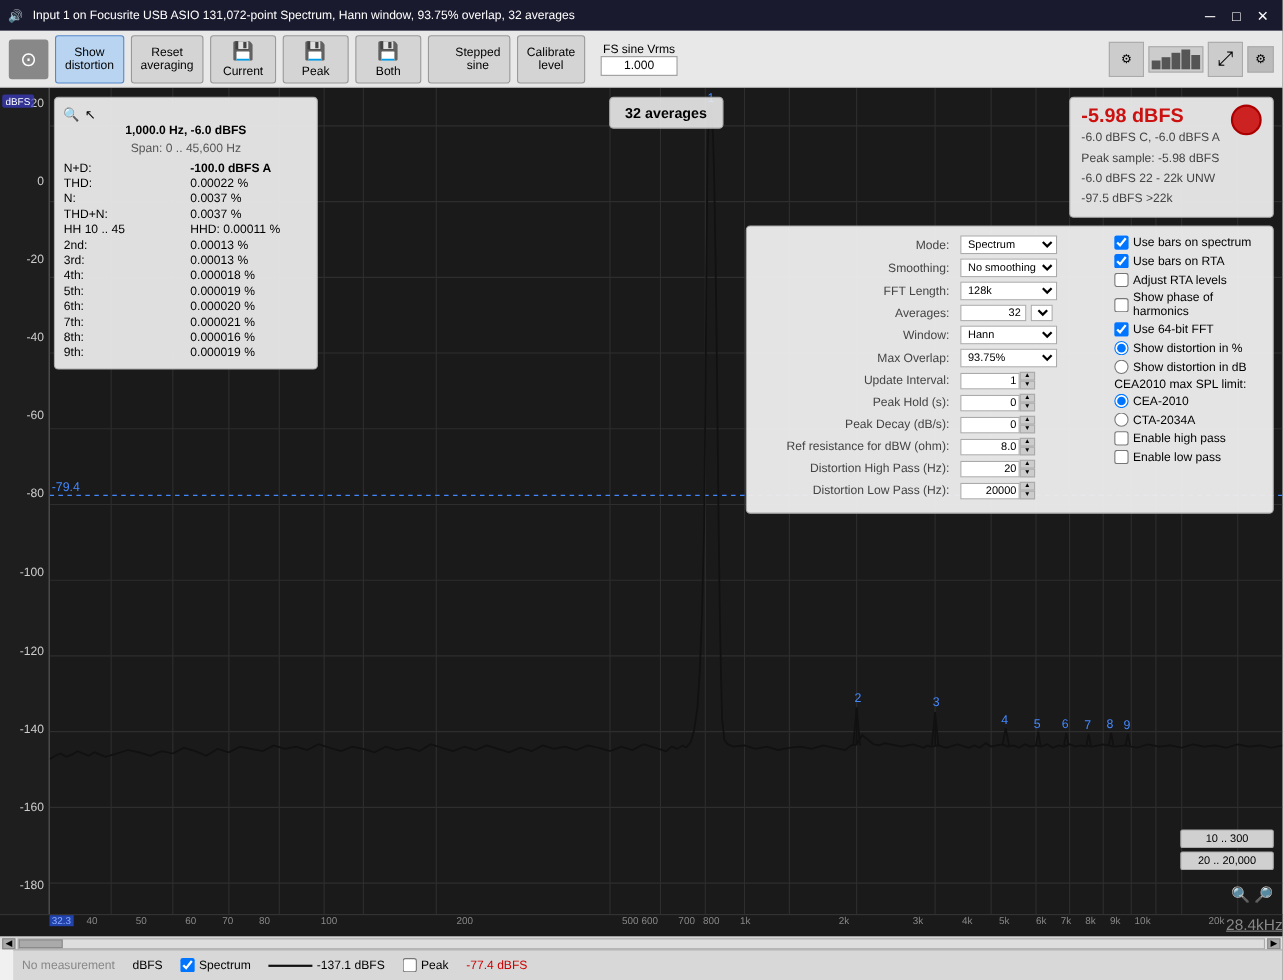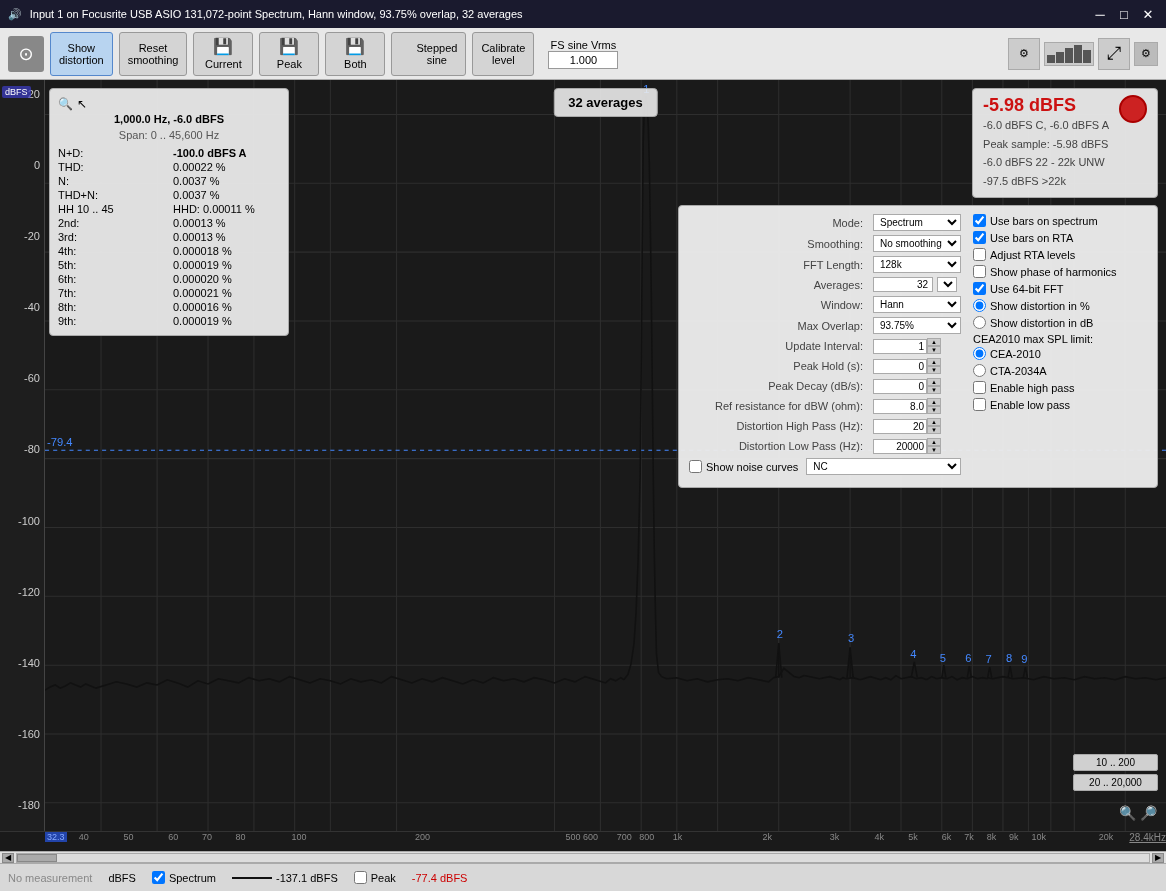--- a/index.html
+++ b/index.html
@@ -152,20 +152,21 @@
     
     .status-bar {
       height: 28px;
       background: #d8d8d8;
       border-top: 1px solid #aaa;
       display: flex;
       align-items: center;
       padding: 0 8px;
       gap: 16px;
       font-size: 10px;
+      margin-left: 12px;
     }
     
     .spin-input-wrap {
       display: flex;
       align-items: center;
     }
     .spin-input {
       width: 54px;
       border: 1px solid #aaa;
       background: white;
@@ -216,21 +217,21 @@
 <div class="toolbar">
   <div style="width:36px;height:36px;background:#888;border-radius:3px;display:flex;align-items:center;justify-content:center;color:white;font-size:18px;">⊙</div>
 
   <button class="toolbar-btn active">
     <span style="white-space:pre-line;">Show
 distortion</span>
   </button>
 
   <button class="toolbar-btn">
     <span style="white-space:pre-line;">Reset
-smoothing</span>
+averaging</span>
   </button>
 
   <button class="toolbar-btn">
     <span style="font-size:16px;">💾</span>
     <span>Current</span>
   </button>
 
   <button class="toolbar-btn">
     <span style="font-size:16px;">💾</span>
     <span>Peak</span>
@@ -545,32 +546,23 @@
             <span class="settings-label">Distortion Low Pass (Hz):</span>
             <div class="spin-input-wrap">
               <input class="spin-input" type="text" value="20000" style="">
               <div class="spin-btns">
                 <button class="spin-btn">▲</button>
                 <button class="spin-btn">▼</button>
               </div>
             </div>
           </div>
 
-          <div class="settings-row">
-            <span style="display:flex;align-items:center;gap:4px;">
-              <input type="checkbox" style="">
-              <span>Show noise curves</span>
-            </span>
-            <select class="settings-select" style="margin-left:4px;">
-              <option>NC</option>
-            </select>
-          </div>
         </div>
 
-        <div style="width:185px;font-size:10px;">
+        <div style="width:185px;font-size:10px;margin-left:40px;">
 
           <div class="check-row">
             <input type="checkbox" checked="" style="">
             <span>Use bars on spectrum</span>
           </div>
 
           <div class="check-row">
             <input type="checkbox" checked="" style="">
             <span>Use bars on RTA</span>
           </div>
@@ -618,21 +610,21 @@
           </div>
 
           <div class="check-row">
             <input type="checkbox" style="">
             <span>Enable low pass</span>
           </div>
         </div>
       </div>
 
       <div style="position:absolute;bottom:40px;right:8px;display:flex;flex-direction:column;gap:3px;">
-        <button style="background:#d0d0d0;border:1px solid #aaa;border-radius:2px;padding:2px 8px;cursor:pointer;font-size:10px;width:85px;text-align:center;">10 .. 200</button>
+        <button style="background:#d0d0d0;border:1px solid #aaa;border-radius:2px;padding:2px 8px;cursor:pointer;font-size:10px;width:85px;text-align:center;">10 .. 300</button>
         <button style="background:#d0d0d0;border:1px solid #aaa;border-radius:2px;padding:2px 8px;cursor:pointer;font-size:10px;width:85px;text-align:center;">20 .. 20,000</button>
       </div>
 
       <div style="position:absolute;bottom:10px;right:8px;display:flex;gap:4px;">
         <span style="cursor:pointer;color:#aaa;font-size:14px;">🔍</span>
         <span style="cursor:pointer;color:#aaa;font-size:14px;">🔎</span>
       </div>
 
     </div>
 
@@ -656,21 +648,21 @@
       <span style="position:absolute;left:64%;color:#888;font-size:9px;">2k</span>
       <span style="position:absolute;left:70%;color:#888;font-size:9px;">3k</span>
       <span style="position:absolute;left:74%;color:#888;font-size:9px;">4k</span>
       <span style="position:absolute;left:77%;color:#888;font-size:9px;">5k</span>
       <span style="position:absolute;left:80%;color:#888;font-size:9px;">6k</span>
       <span style="position:absolute;left:82%;color:#888;font-size:9px;">7k</span>
       <span style="position:absolute;left:84%;color:#888;font-size:9px;">8k</span>
       <span style="position:absolute;left:86%;color:#888;font-size:9px;">9k</span>
       <span style="position:absolute;left:88%;color:#888;font-size:9px;">10k</span>
       <span style="position:absolute;left:94%;color:#888;font-size:9px;">20k</span>
-      <span style="position:absolute;right:0;color:#888;font-size:10px;text-decoration:underline;">28.4kHz</span>
+      <span style="position:absolute;right:0;color:#888;font-size:14px;text-decoration:underline;">28.4kHz</span>
     </div>
   </div>
 
   <div class="scroll-area">
     <div style="width:12px;height:10px;background:#aaa;border:1px solid #888;margin-left:2px;cursor:pointer;font-size:8px;display:flex;align-items:center;justify-content:center;">◀</div>
     <div style="flex:1;height:10px;background:#ddd;border:1px solid #aaa;margin:0 2px;cursor:pointer;">
       <div style="width:40px;height:100%;background:#aaa;border:1px solid #888;"></div>
     </div>
     <div style="width:12px;height:10px;background:#aaa;border:1px solid #888;margin-right:2px;cursor:pointer;font-size:8px;display:flex;align-items:center;justify-content:center;">▶</div>
   </div>

